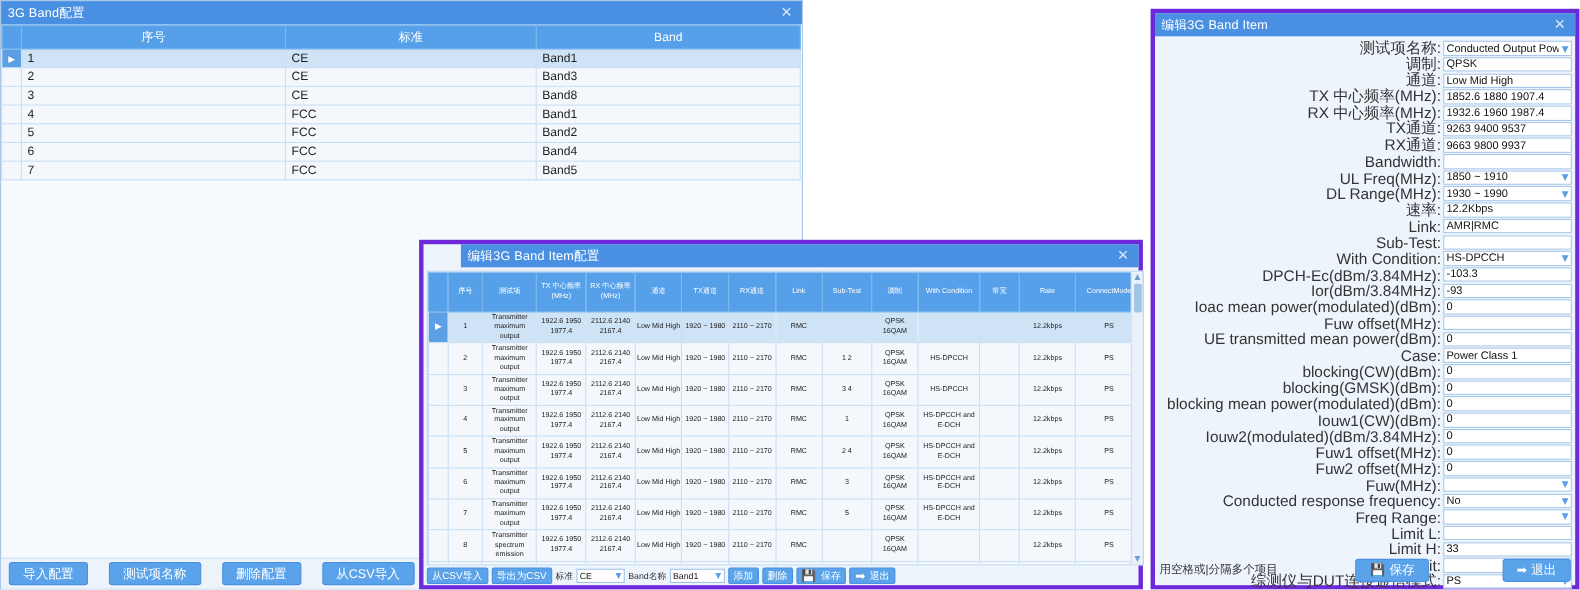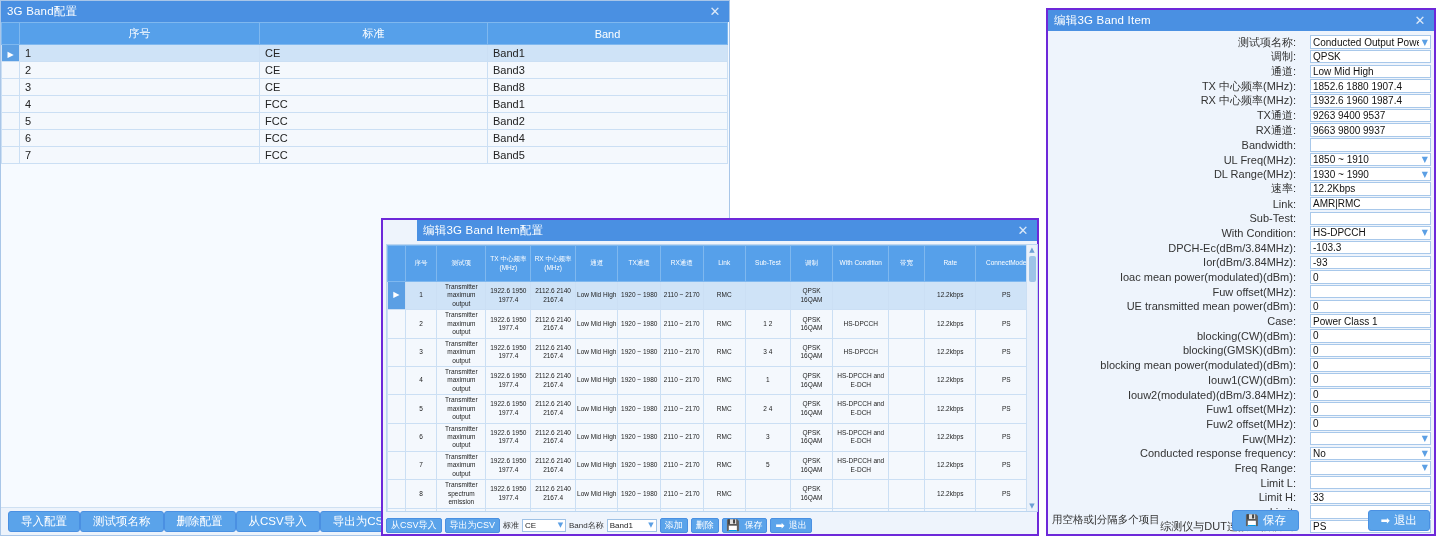--- a/index.html
+++ b/index.html
@@ -8,21 +8,21 @@
     width: 1436px; height: 536px;
     overflow: hidden;
     background: #ffffff;
     font-family: "Liberation Sans", "DejaVu Sans", sans-serif;
     font-size: 11px;
     color: #222;
   }
   .root { position: relative; width: 1436px; height: 536px; }
 
   
-  .window { position: absolute; background: #eef4fc; border: 2px solid #6d28d9; }
+  .window { position: absolute; background: #eef4fc; border: 4px solid #6d28d9; }
   .titlebar {
     height: 21px; background: #4a90e2; color: #ffffff;
     display: flex; align-items: center; padding: 0 6px;
     font-size: 11.5px; letter-spacing: .2px;
   }
   .titlebar .ttl { flex: 1; }
   .closebtn {
     width: 16px; height: 16px; line-height: 15px; text-align: center;
     color: #dce9f8; font-size: 13px; cursor: default; font-family: "DejaVu Sans", sans-serif;
   }
@@ -46,21 +46,21 @@
 
   
   #win-band { left: 0; top: 0; width: 730px; height: 536px;
               border: 1px solid #a9c6e8; background: #f6faff; }
   #win-band .body { padding: 0; }
   #win-band table.grid { width: 726px; }
   #win-band th { height: 22px; }
   #win-band td { height: 15.8px; }
   .w1-footer {
     position: absolute; left: 0; bottom: 0; width: 728px; height: 28px;
-    background: #edf3fb; display: flex; align-items: center; gap: 0; padding-left: 7px;
+    background: #edf3fb; display: flex; align-items: center; gap: 19px; padding-left: 7px;
     border-top: 1px solid #cfe0f2;
   }
 
   
   .btn {
     background: #5aa3ea; color: #fff; border: 1px solid #4a90e2;
     border-radius: 3px; height: 19px; padding: 0 9px;
     font-size: 11px; display: inline-flex; align-items: center; justify-content: center;
     white-space: nowrap; cursor: default;
   }
@@ -110,22 +110,22 @@
   .vscroll .arrow.bot { position: absolute; bottom: 0; left: 0; right: 0; }
 
   
   #win-form { left: 1046px; top: 8px; width: 390px; height: 528px; background: #eef4fc; }
   #win-form .formbody {
     position: absolute; left: 4px; top: 23px; right: 3px; bottom: 26px;
     padding-top: 2px;
   }
   .frow { display: flex; align-items: center; height: 14.1px; margin-bottom: .6px; }
   .flabel {
-    flex: 0 0 auto; width: 258px; text-align: right; padding-right: 14px;
-    font-size: 11px; color: #333; white-space: nowrap; overflow: hidden;
+    flex: 0 0 auto; width: 258px; text-align: right; padding-right: 2px;
+    font-size: 14px; color: #333; white-space: nowrap; overflow: hidden;
   }
   .fctrl {
     flex: 1 1 auto; height: 13.5px; background: #ffffff; border: 1px solid #a8c8ea;
     display: flex; align-items: center; padding: 0 2px; font-size: 10px; color: #111;
     overflow: hidden; white-space: nowrap;
   }
   .fctrl .val { flex: 1; overflow: hidden; }
   .fctrl .caret { font-family: "DejaVu Sans", sans-serif; font-size: 8px; color: #5b9fe4; padding-left: 3px; }
   .w3-footer {
     position: absolute; right: 4px; bottom: 3px; left: 4px; height: 22px;

